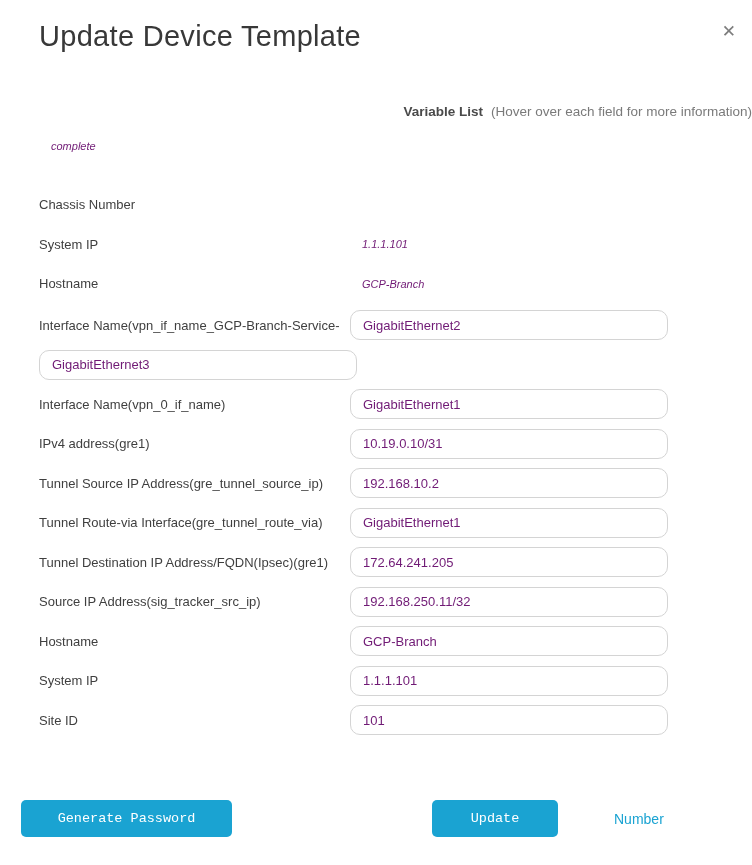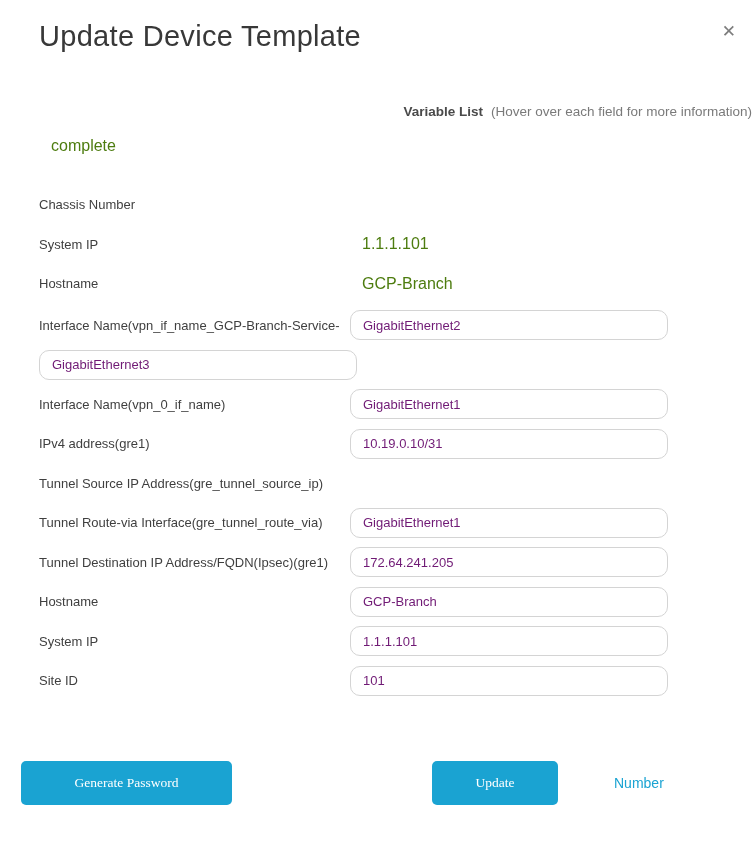--- a/index.html
+++ b/index.html
@@ -31,37 +31,38 @@
   .rows { margin: 11px 0 0 39px; }
   .row { display: flex; align-items: center; height: 30px; margin-bottom: 9.5px; }
   .row.gap-after { margin-bottom: 28.5px; }
   .row.gap-after-sm { margin-bottom: 11.5px; }
   .row-label {
     width: 311px; flex: 0 0 311px;
     font-size: 13px; color: #3f3f3f;
     white-space: nowrap; overflow: hidden;
   }
   .row-value-static {
-    font-size: 16px; color: #4d7c0f;
+    font-size: 11px; color: #701a75;
     padding-left: 12px;
+    font-style: italic;
   }
   .row-input {
     width: 318px; height: 30px;
     border: 1px solid #d4d4d4; border-radius: 10px;
     background: #fff; padding: 0 12px;
     font-size: 13px; color: #701a75;
     font-family: "Liberation Sans", "DejaVu Sans", sans-serif;
     outline: none;
   }
 
   .footer { display: flex; align-items: center; margin: 65px 0 0 21px; }
   .btn {
-    height: 44px; border: none; border-radius: 5px;
+    height: 37px; border: none; border-radius: 5px;
     color: #fff; font-size: 13.5px; cursor: pointer;
-    font-family: Liberation Serif, serif;
+    font-family: Liberation Mono, monospace;
   }
   .btn-generate { width: 211px; background: var(--accent); }
   .btn-update { width: 126px; margin-left: 200px; background: var(--accent); }
   .link-cancel {
     margin-left: 56px; font-size: 14px; color: var(--accent);
     background: none; border: none; cursor: pointer;
     font-family: "Liberation Sans", "DejaVu Sans", sans-serif;
   }
 </style>
 </head>
@@ -113,32 +114,37 @@
       <input class="row-input" type="text" value="GigabitEthernet1" style="">
     </div>
 
     <div class="row">
       <div class="row-label">IPv4 address(gre1)</div>
       <input class="row-input" type="text" value="10.19.0.10/31" style="">
     </div>
 
     <div class="row">
       <div class="row-label">Tunnel Source IP Address(gre_tunnel_source_ip)</div>
+      <input class="row-input" type="text" value="192.168.10.2" style="">
     </div>
 
     <div class="row">
       <div class="row-label">Tunnel Route-via Interface(gre_tunnel_route_via)</div>
       <input class="row-input" type="text" value="GigabitEthernet1" style="">
     </div>
 
     <div class="row">
       <div class="row-label">Tunnel Destination IP Address/FQDN(Ipsec)(gre1)</div>
       <input class="row-input" type="text" value="172.64.241.205" style="">
     </div>
 
+    <div class="row">
+      <div class="row-label">Source IP Address(sig_tracker_src_ip)</div>
+      <input class="row-input" type="text" value="192.168.250.11/32" style="">
+    </div>
 
     <div class="row">
       <div class="row-label">Hostname</div>
       <input class="row-input" type="text" value="GCP-Branch" style="">
     </div>
 
     <div class="row">
       <div class="row-label">System IP</div>
       <input class="row-input" type="text" value="1.1.1.101" style="">
     </div>

